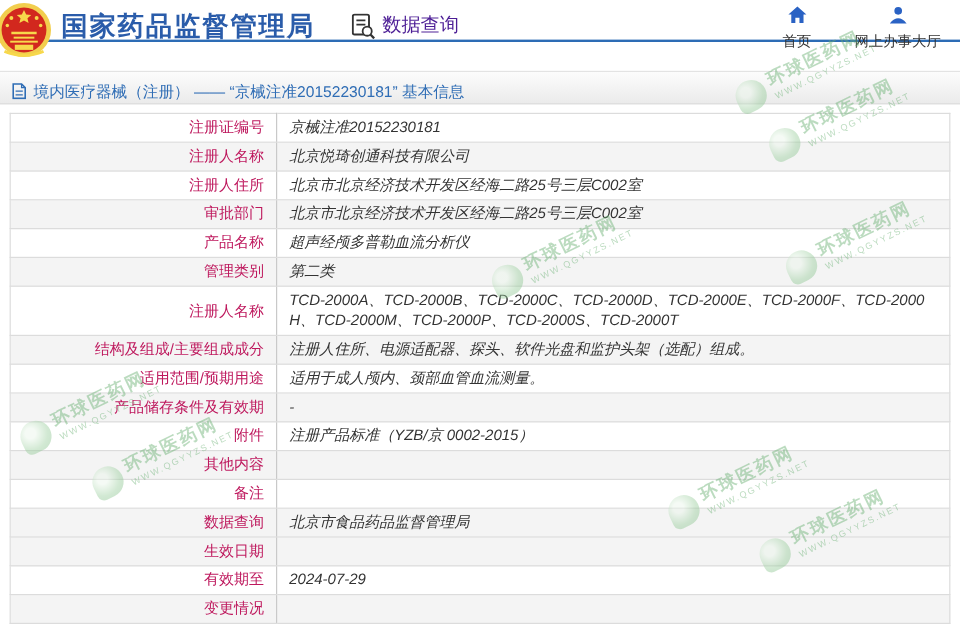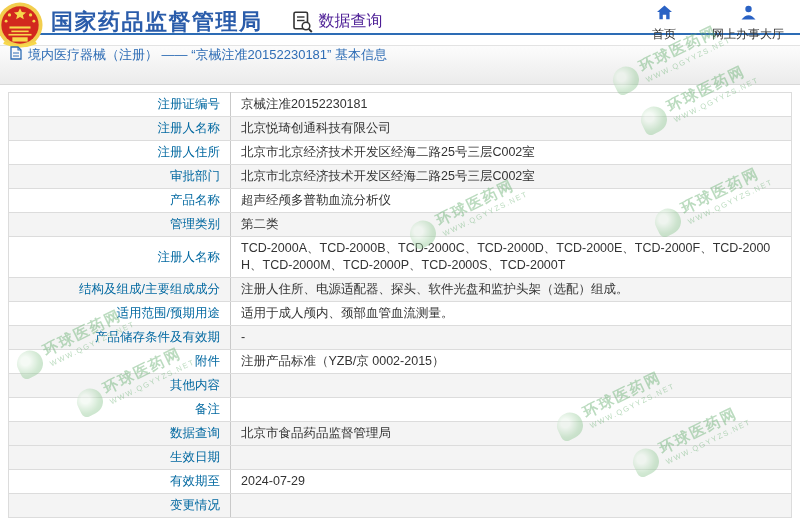--- a/index.html
+++ b/index.html
@@ -15,32 +15,32 @@
   .title-block { margin:7px 0 0 8px; }
   .cn-title { font-size:22px; font-weight:bold; color:#2a5caa; letter-spacing:1.5px; white-space:nowrap; }
   .en-title { font-size:9.5px; color:#2a5caa; margin-top:3px; letter-spacing:.2px; white-space:nowrap; }
   .query { display:flex; align-items:flex-start; gap:6px; margin:11px 0 0 30px; font-size:16px; color:#4c1d95; cursor:pointer; white-space:nowrap; }
   .top-nav { margin-left:auto; display:flex; gap:36px; padding:5px 16px 0 0; }
   .nav-item { display:flex; flex-direction:column; align-items:center; gap:3px; font-size:12px; color:#333; cursor:pointer; white-space:nowrap; }
   .blue-line { height:2px; background:#2d6cb5; }
 
   
   .breadcrumb {
-    margin-top:10px; height:40px; display:flex; align-items:flex-start; gap:6px;
+    margin-top:24px; height:28px; display:flex; align-items:flex-end; gap:6px;
     padding-left:10px; background:linear-gradient(#fcfcfc,#ebebeb);
     border-top:1px solid #e3e3e3; border-bottom:1px solid #d8d8d8;
     color:#2f6db5; font-size:13px;
   }
 
   
   table.info { margin:7px 8px 0; width:784px; border-collapse:collapse; table-layout:fixed; background:#fff; }
   td { height:21px; padding:3px 10px; font-size:12.5px; line-height:17px; color:#333;
        border:1px solid #dcdcdc; vertical-align:middle; }
-  td.label { text-align:right; color:#0369a1; border-right-color:#c9c9c9; white-space:nowrap; }
-  td.value { word-break:break-all; }
+  td.label { text-align:right; color:#be185d; border-right-color:#c9c9c9; white-space:nowrap; }
+  td.value { word-break:break-all;font-style:italic; }
   tr.even td { background:#f4f4f4; }
 
   
   .wm { position:absolute; display:flex; align-items:center; gap:5px;
         transform:rotate(-26deg); opacity:.45; color:#69b072; pointer-events:none; z-index:5; }
   .wm-leaf { width:26px; height:26px; border-radius:50% 50% 50% 6px;
              background:radial-gradient(circle at 38% 34%, #eaf6ea 18%, #9ccf9f 60%, #7dbb84); flex:0 0 auto; }
   .wm-name { display:block; font-size:15px; font-weight:bold; letter-spacing:2px; white-space:nowrap; }
   .wm-url  { display:block; font-size:7.5px; font-style:normal; letter-spacing:1.6px; text-transform:uppercase; white-space:nowrap; }
 </style>

